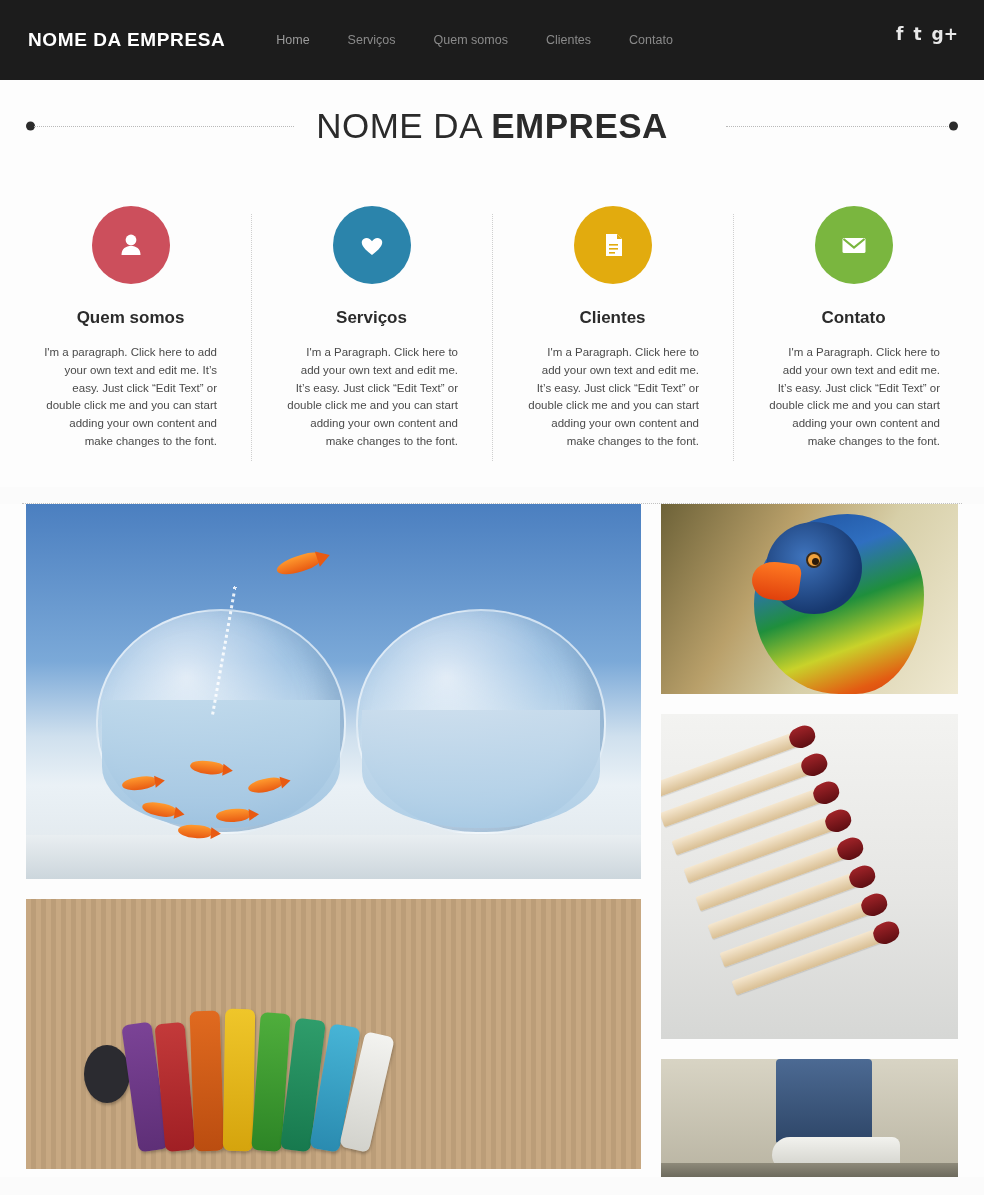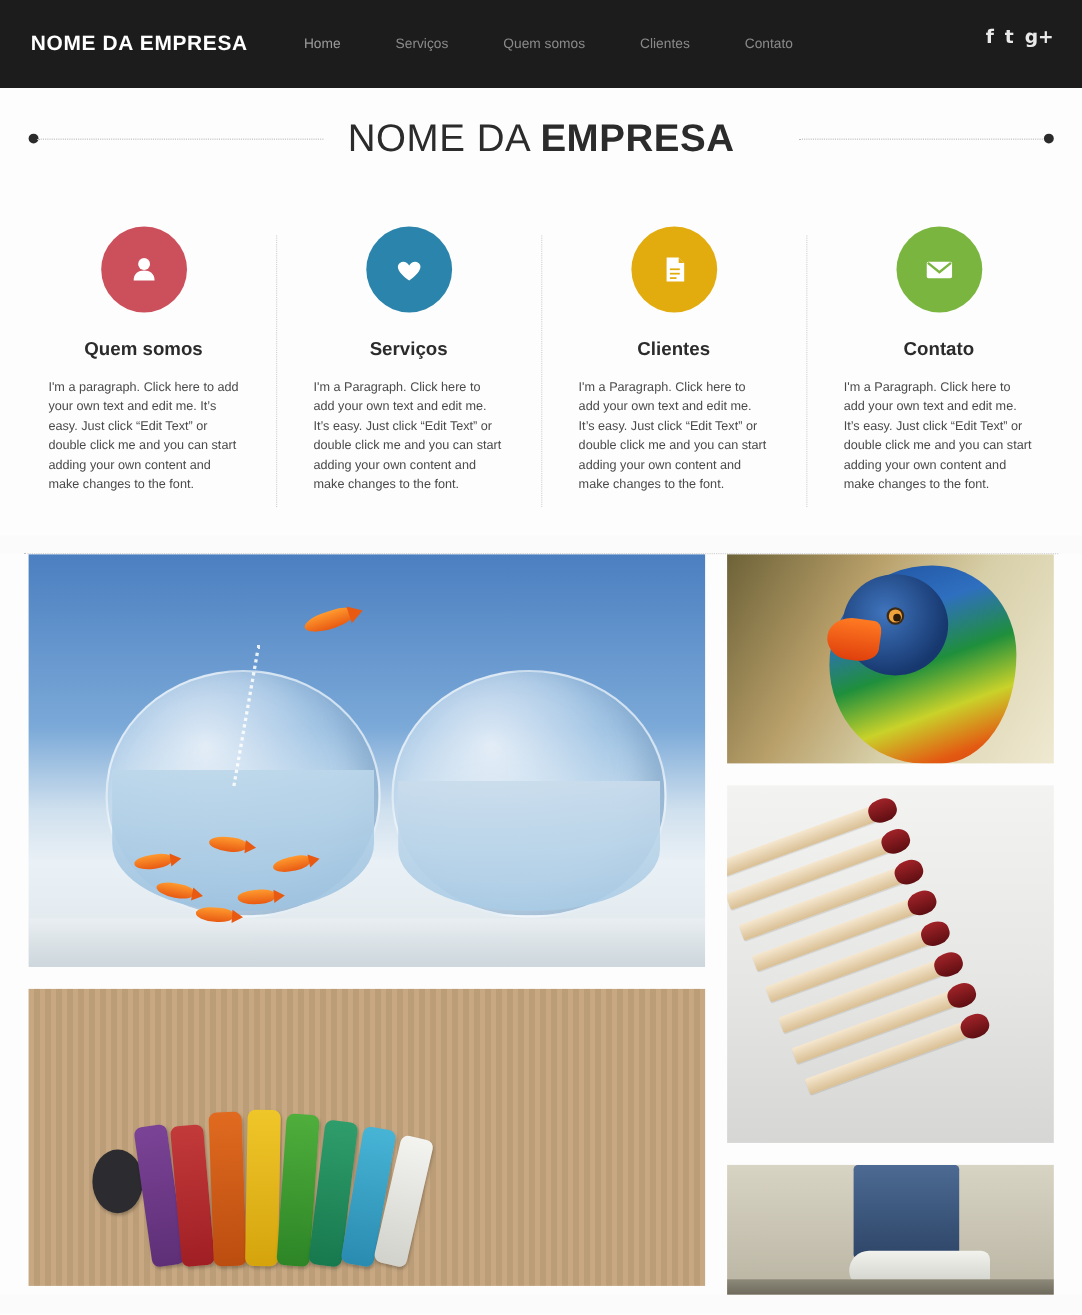--- a/index.html
+++ b/index.html
@@ -30,21 +30,21 @@
     color: #ffffff;
     font-size: 19px;
     font-weight: bold;
     letter-spacing: 0.6px;
     white-space: nowrap;
   }
   .nav {
     display: flex;
     align-items: center;
     margin-left: 32px;
-    gap: 12px;
+    gap: 0;
   }
   .nav-item {
     color: #8a8a8a;
     font-size: 12.5px;
     padding: 6px 19px;
     white-space: nowrap;
     cursor: pointer;
   }
   .nav-item.active { color: #9b9b9b; }
   .social {
@@ -135,21 +135,21 @@
     margin: 0 0 14px 0;
     font-size: 17px;
     color: #2b2b2b;
     font-weight: bold;
   }
   .feature p {
     margin: 16px;
     font-size: 11.5px;
     line-height: 1.55;
     color: #4a4a4a;
-    text-align: left;
+    text-align: right;
   }
 
   .divider {
     margin: 16px 22px 0 22px;
     border-top: 1px dotted #c2c2c2;
   }
 
   
   .works-title {
     font-size: 17px;

